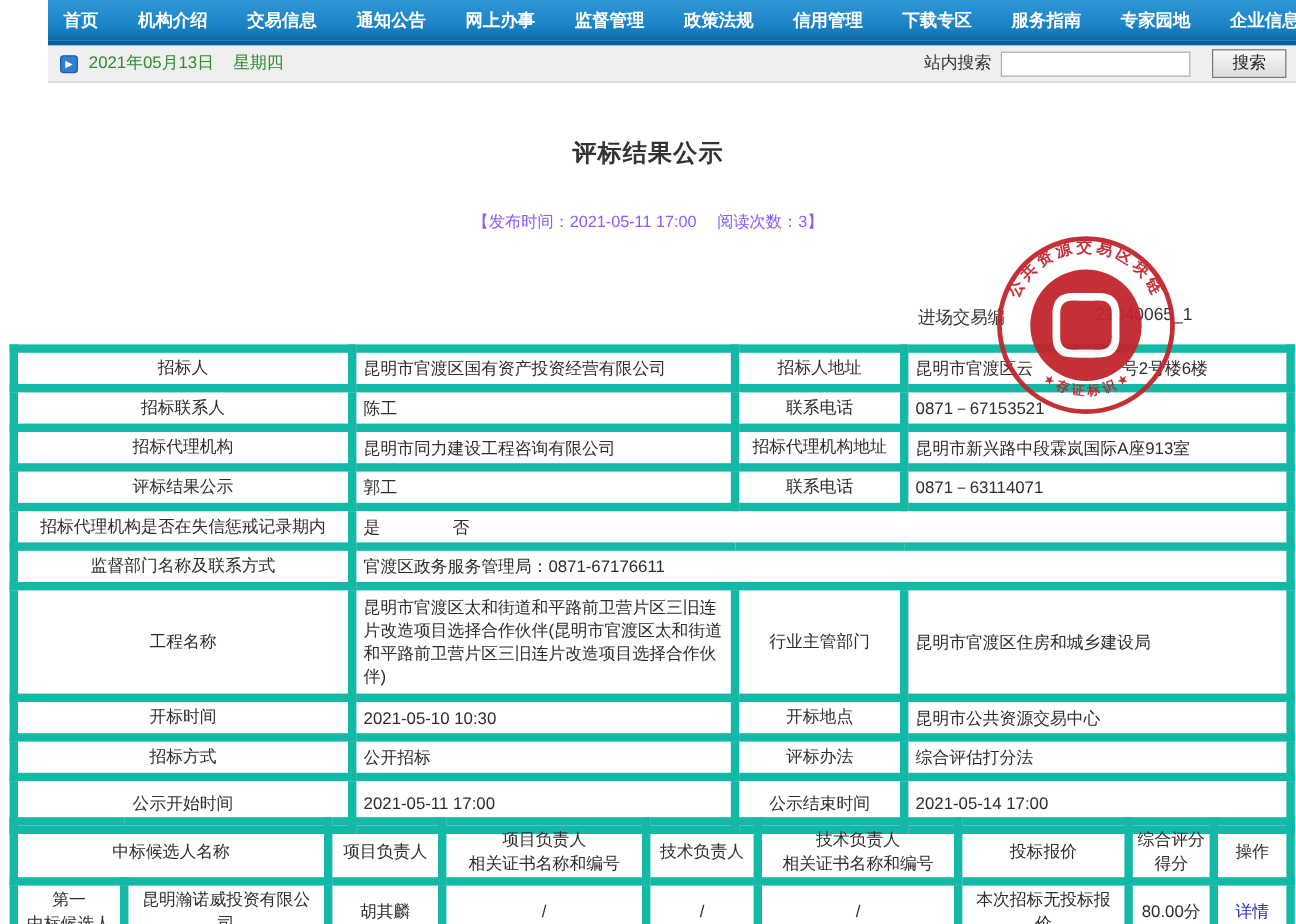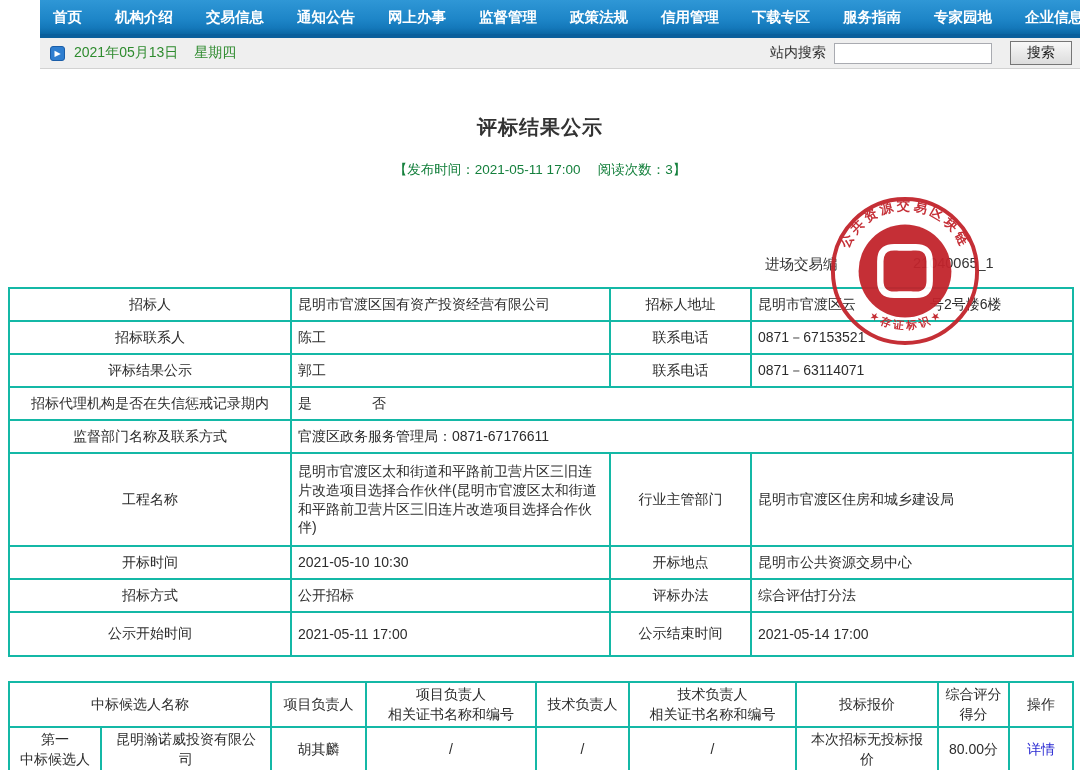--- a/index.html
+++ b/index.html
@@ -22,29 +22,29 @@
   .week-text { color:#2e8b2e; font-size:14px; margin-left:16px; }
   .subbar-right { display:flex; align-items:center; font-size:14px; color:#333; }
   .search-input { width:158px; height:21px; border:1px solid #a9abb1; background:#fff; margin-left:8px;
                   font-size:13px; padding:0 4px; }
   .search-btn { width:62px; height:24px; margin-left:18px; border:1px solid #767676;
                 background:linear-gradient(180deg,#f8f8f8,#dcdcdc); font-size:14px; color:#222; cursor:pointer;
                 font-family:inherit; }
 
   .page-title { position:absolute; top:114px; left:0; width:100%; text-align:center;
                 font-size:20px; font-weight:bold; color:#333; letter-spacing:1px; }
-  .meta-line { position:absolute; top:161px; left:0; width:100%; text-align:center; font-size:13.5px; color:#15803d; }
+  .meta-line { position:absolute; top:176px; left:0; width:100%; text-align:center; font-size:13.5px; color:#8b5cf6; }
 
   .trade-frag { position:absolute; top:255px; font-size:14.5px; color:#333; }
   .trade-prefix { left:765px; }
   .trade-suffix { left:913px; }
 
   table.grid { position:absolute; left:8px; width:1064px; border-collapse:collapse; table-layout:fixed;
                font-size:14px; color:#2c2c2c; }
-  table.grid td, table.grid th { border:2px solid #14b8a6; overflow:hidden; }
+  table.grid td, table.grid th { border:7px solid #14b8a6; overflow:hidden; }
   .lbl { text-align:center; padding:2px 4px; }
   .val { text-align:left; padding:2px 6px; line-height:1.35; }
   .info { top:287px; }
   .cand { top:681px; }
   .cand th { text-align:center; font-weight:normal; white-space:pre-line; padding:2px 4px; line-height:1.4; }
   .cand td { text-align:center; white-space:pre-line; padding:2px 4px; line-height:1.4; }
   .gap74 { display:inline-block; width:74px; }
   .gap60 { display:inline-block; width:60px; }
   .detail-link { color:#2a2ad2; cursor:pointer; }
 
@@ -101,20 +101,26 @@
       <td class="lbl">招标人</td>
       <td class="val">昆明市官渡区国有资产投资经营有限公司</td>
       <td class="lbl">招标人地址</td>
       <td class="val"><span>昆明市官渡区云</span><span class="gap74"></span><span>号2号楼6楼</span></td>
     </tr>
     <tr style="height:33px">
       <td class="lbl">招标联系人</td>
       <td class="val">陈工</td>
       <td class="lbl">联系电话</td>
       <td class="val">0871－67153521</td>
+    </tr>
+    <tr style="height:33px">
+      <td class="lbl">招标代理机构</td>
+      <td class="val">昆明市同力建设工程咨询有限公司</td>
+      <td class="lbl">招标代理机构地址</td>
+      <td class="val">昆明市新兴路中段霖岚国际A座913室</td>
     </tr>
     <tr style="height:33px">
       <td class="lbl">评标结果公示</td>
       <td class="val">郭工</td>
       <td class="lbl">联系电话</td>
       <td class="val">0871－63114071</td>
     </tr>
     <tr style="height:33px">
       <td class="lbl">招标代理机构是否在失信惩戒记录期内</td>
       <td class="val" colspan="3"><span>是</span><span class="gap60"></span><span>否</span></td>

